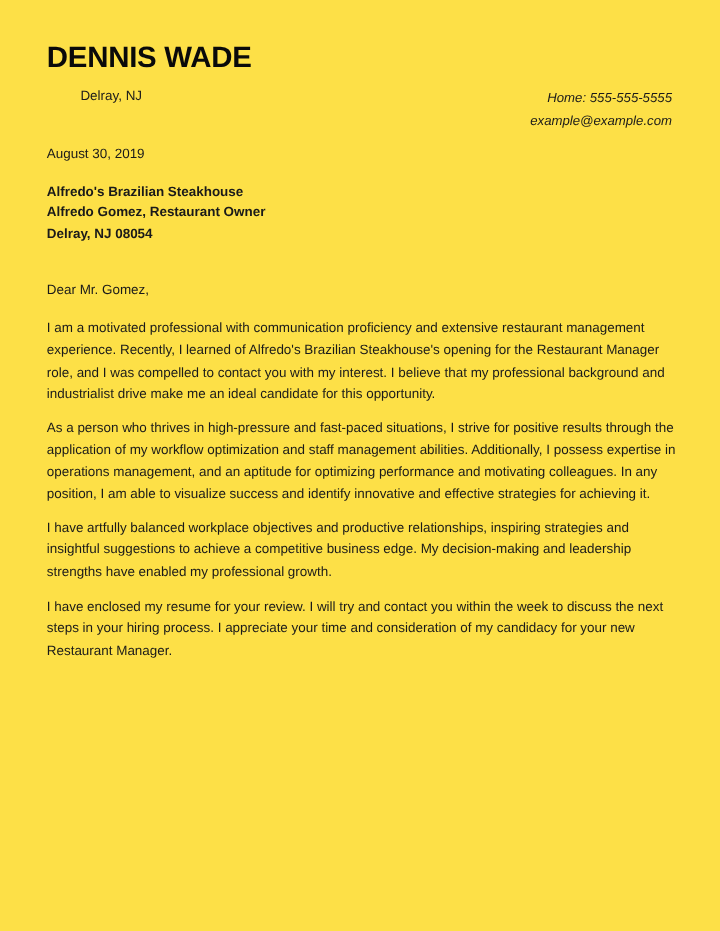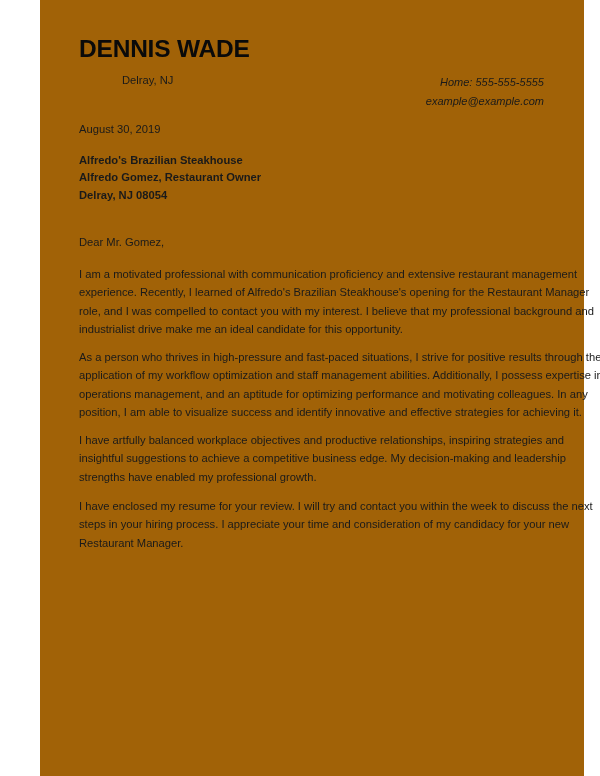--- a/index.html
+++ b/index.html
@@ -11,39 +11,38 @@
       width: 600px;
       height: 776px;
       position: relative;
       overflow: hidden;
       font-family: "Liberation Sans", sans-serif;
       color: #1a1a1a;
     }
     .page {
       position: absolute;
       left: 0; top: 0;
-      width: 544px;
+      width: 600px;
       height: 776px;
-      background: #a16207;
-      margin-left: 40px;
+      background: #fde047;
     }
     .name {
       position: absolute;
       left: 39px;
       top: 34px;
       margin: 0;
       font-size: 24.5px;
       font-weight: bold;
       letter-spacing: -0.2px;
       color: #0a0a0a;
       line-height: 30px;
     }
     .contact-left {
       position: absolute;
-      left: 50px;
+      left: 35px;
       top: 73px;
       font-size: 11.2px;
       line-height: 14px;
       padding-left: 32px;
     }
     .contact-right {
       position: absolute;
       right: 40px;
       top: 73px;
       text-align: right;

